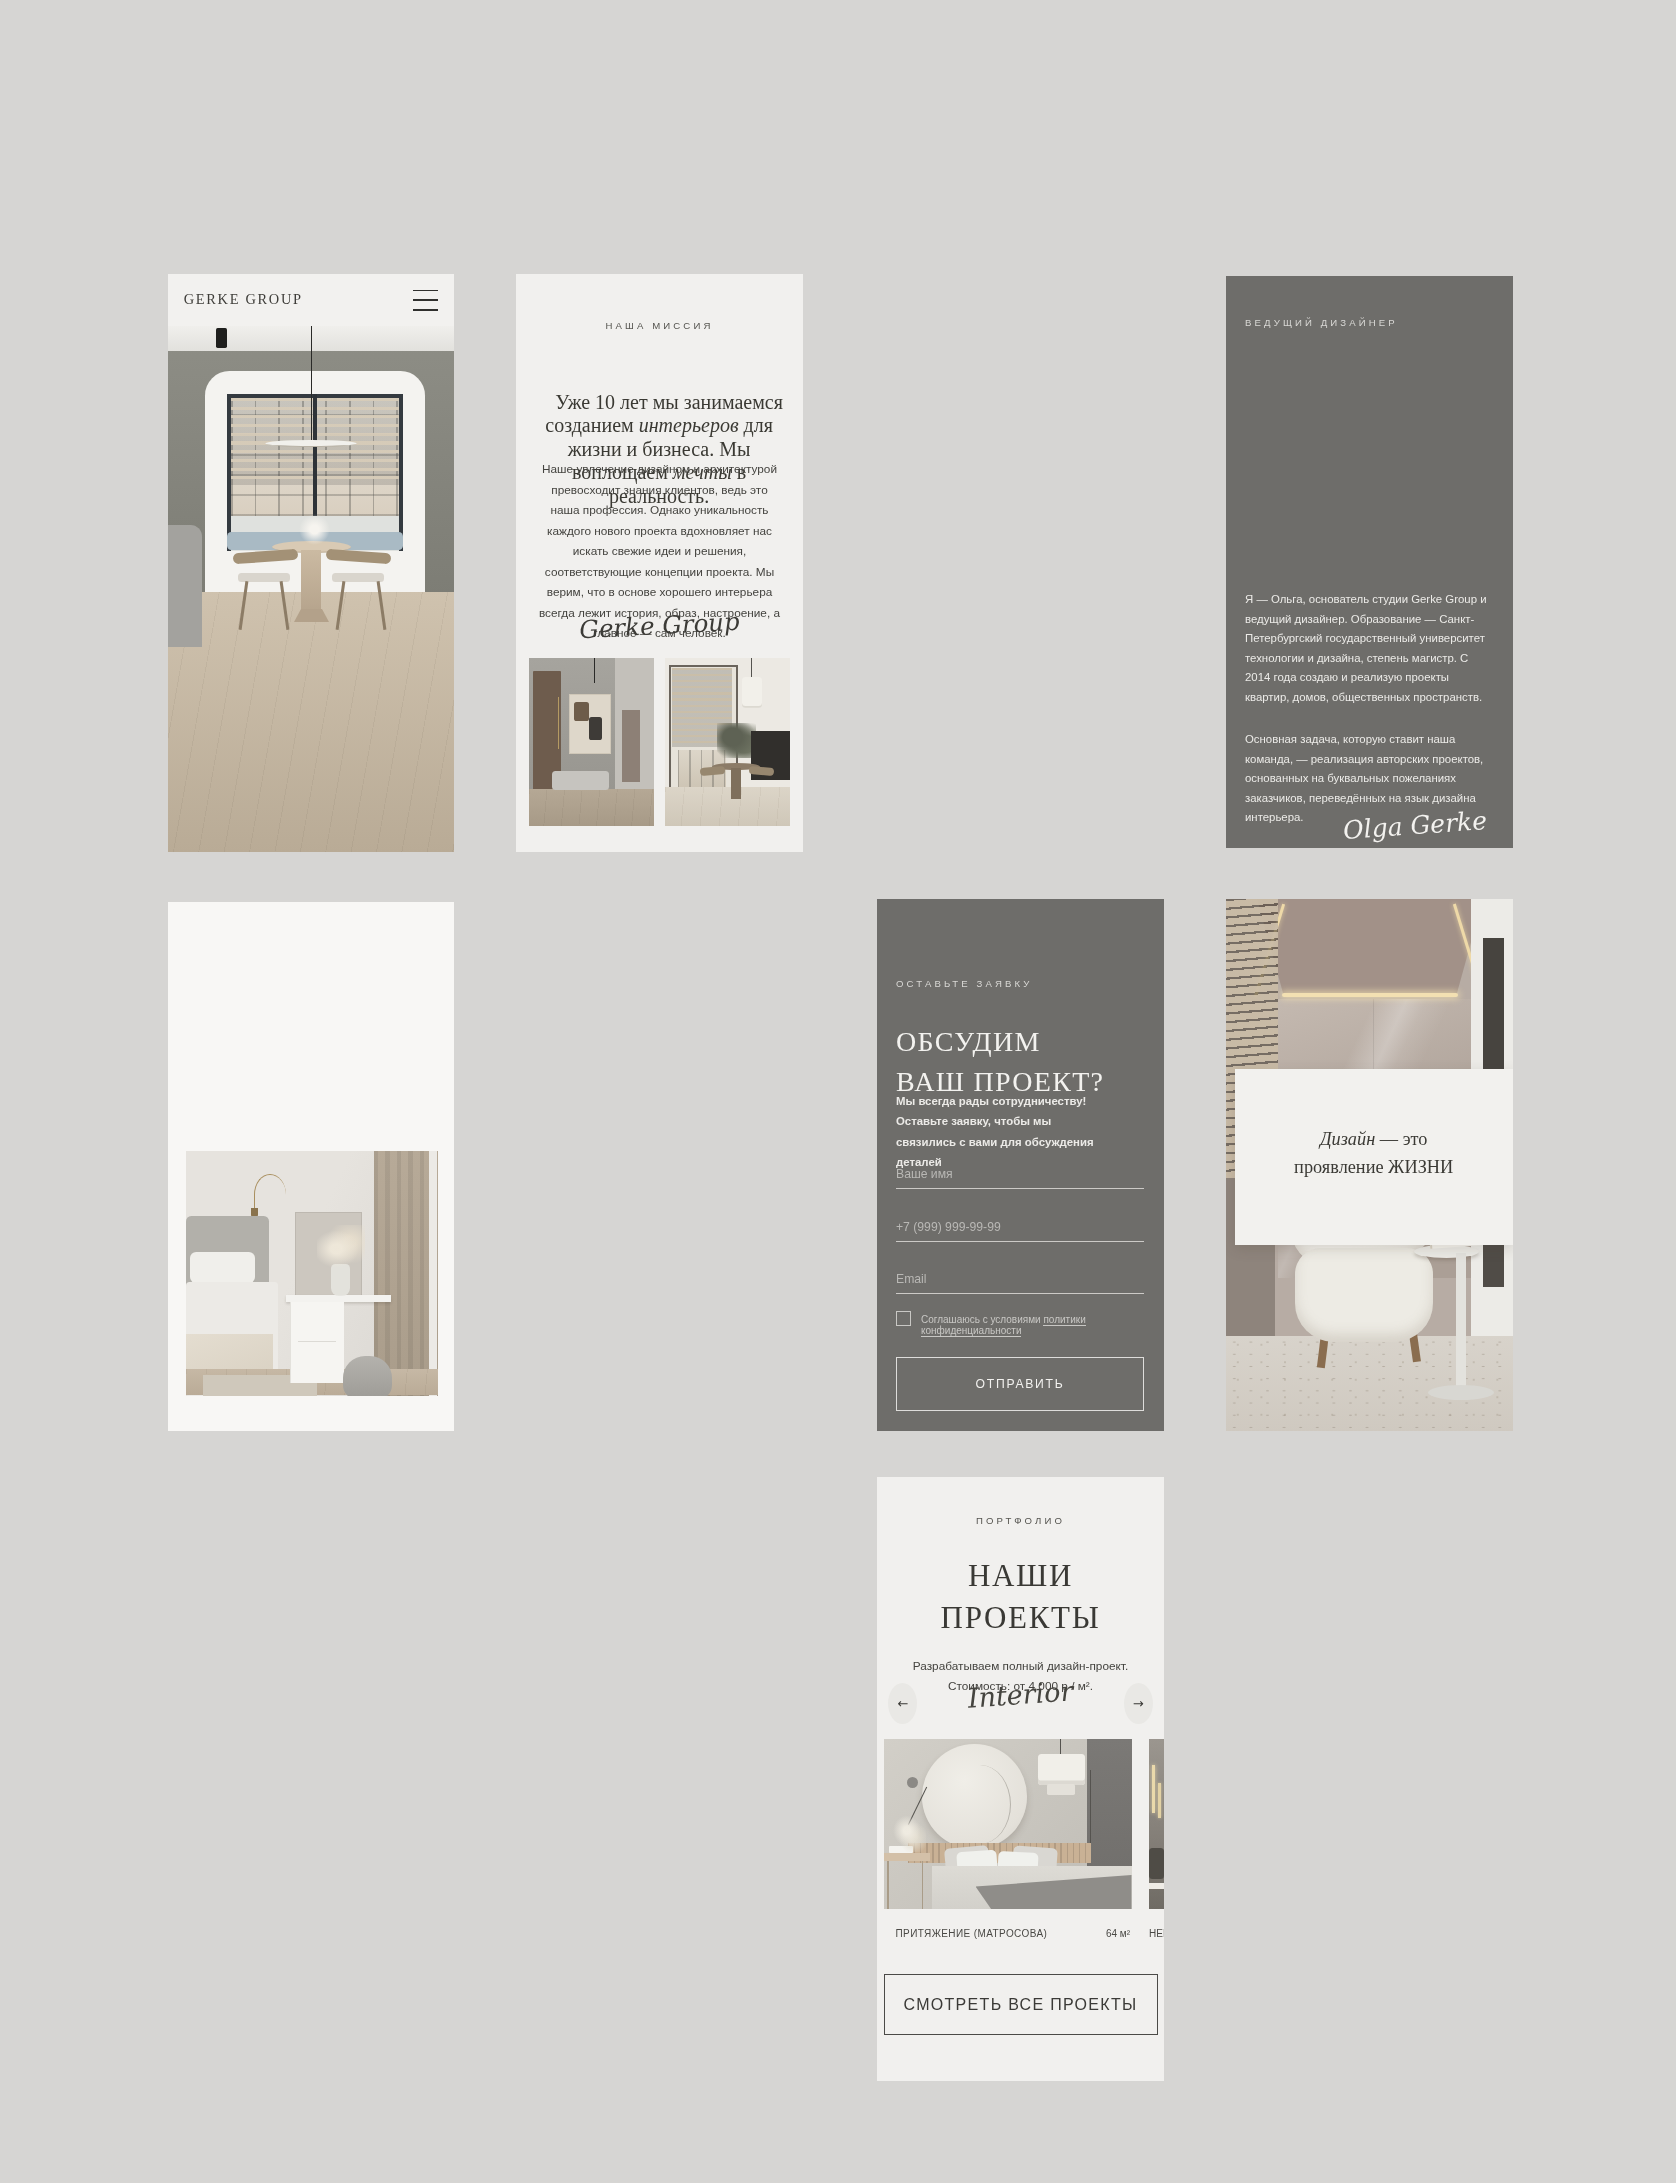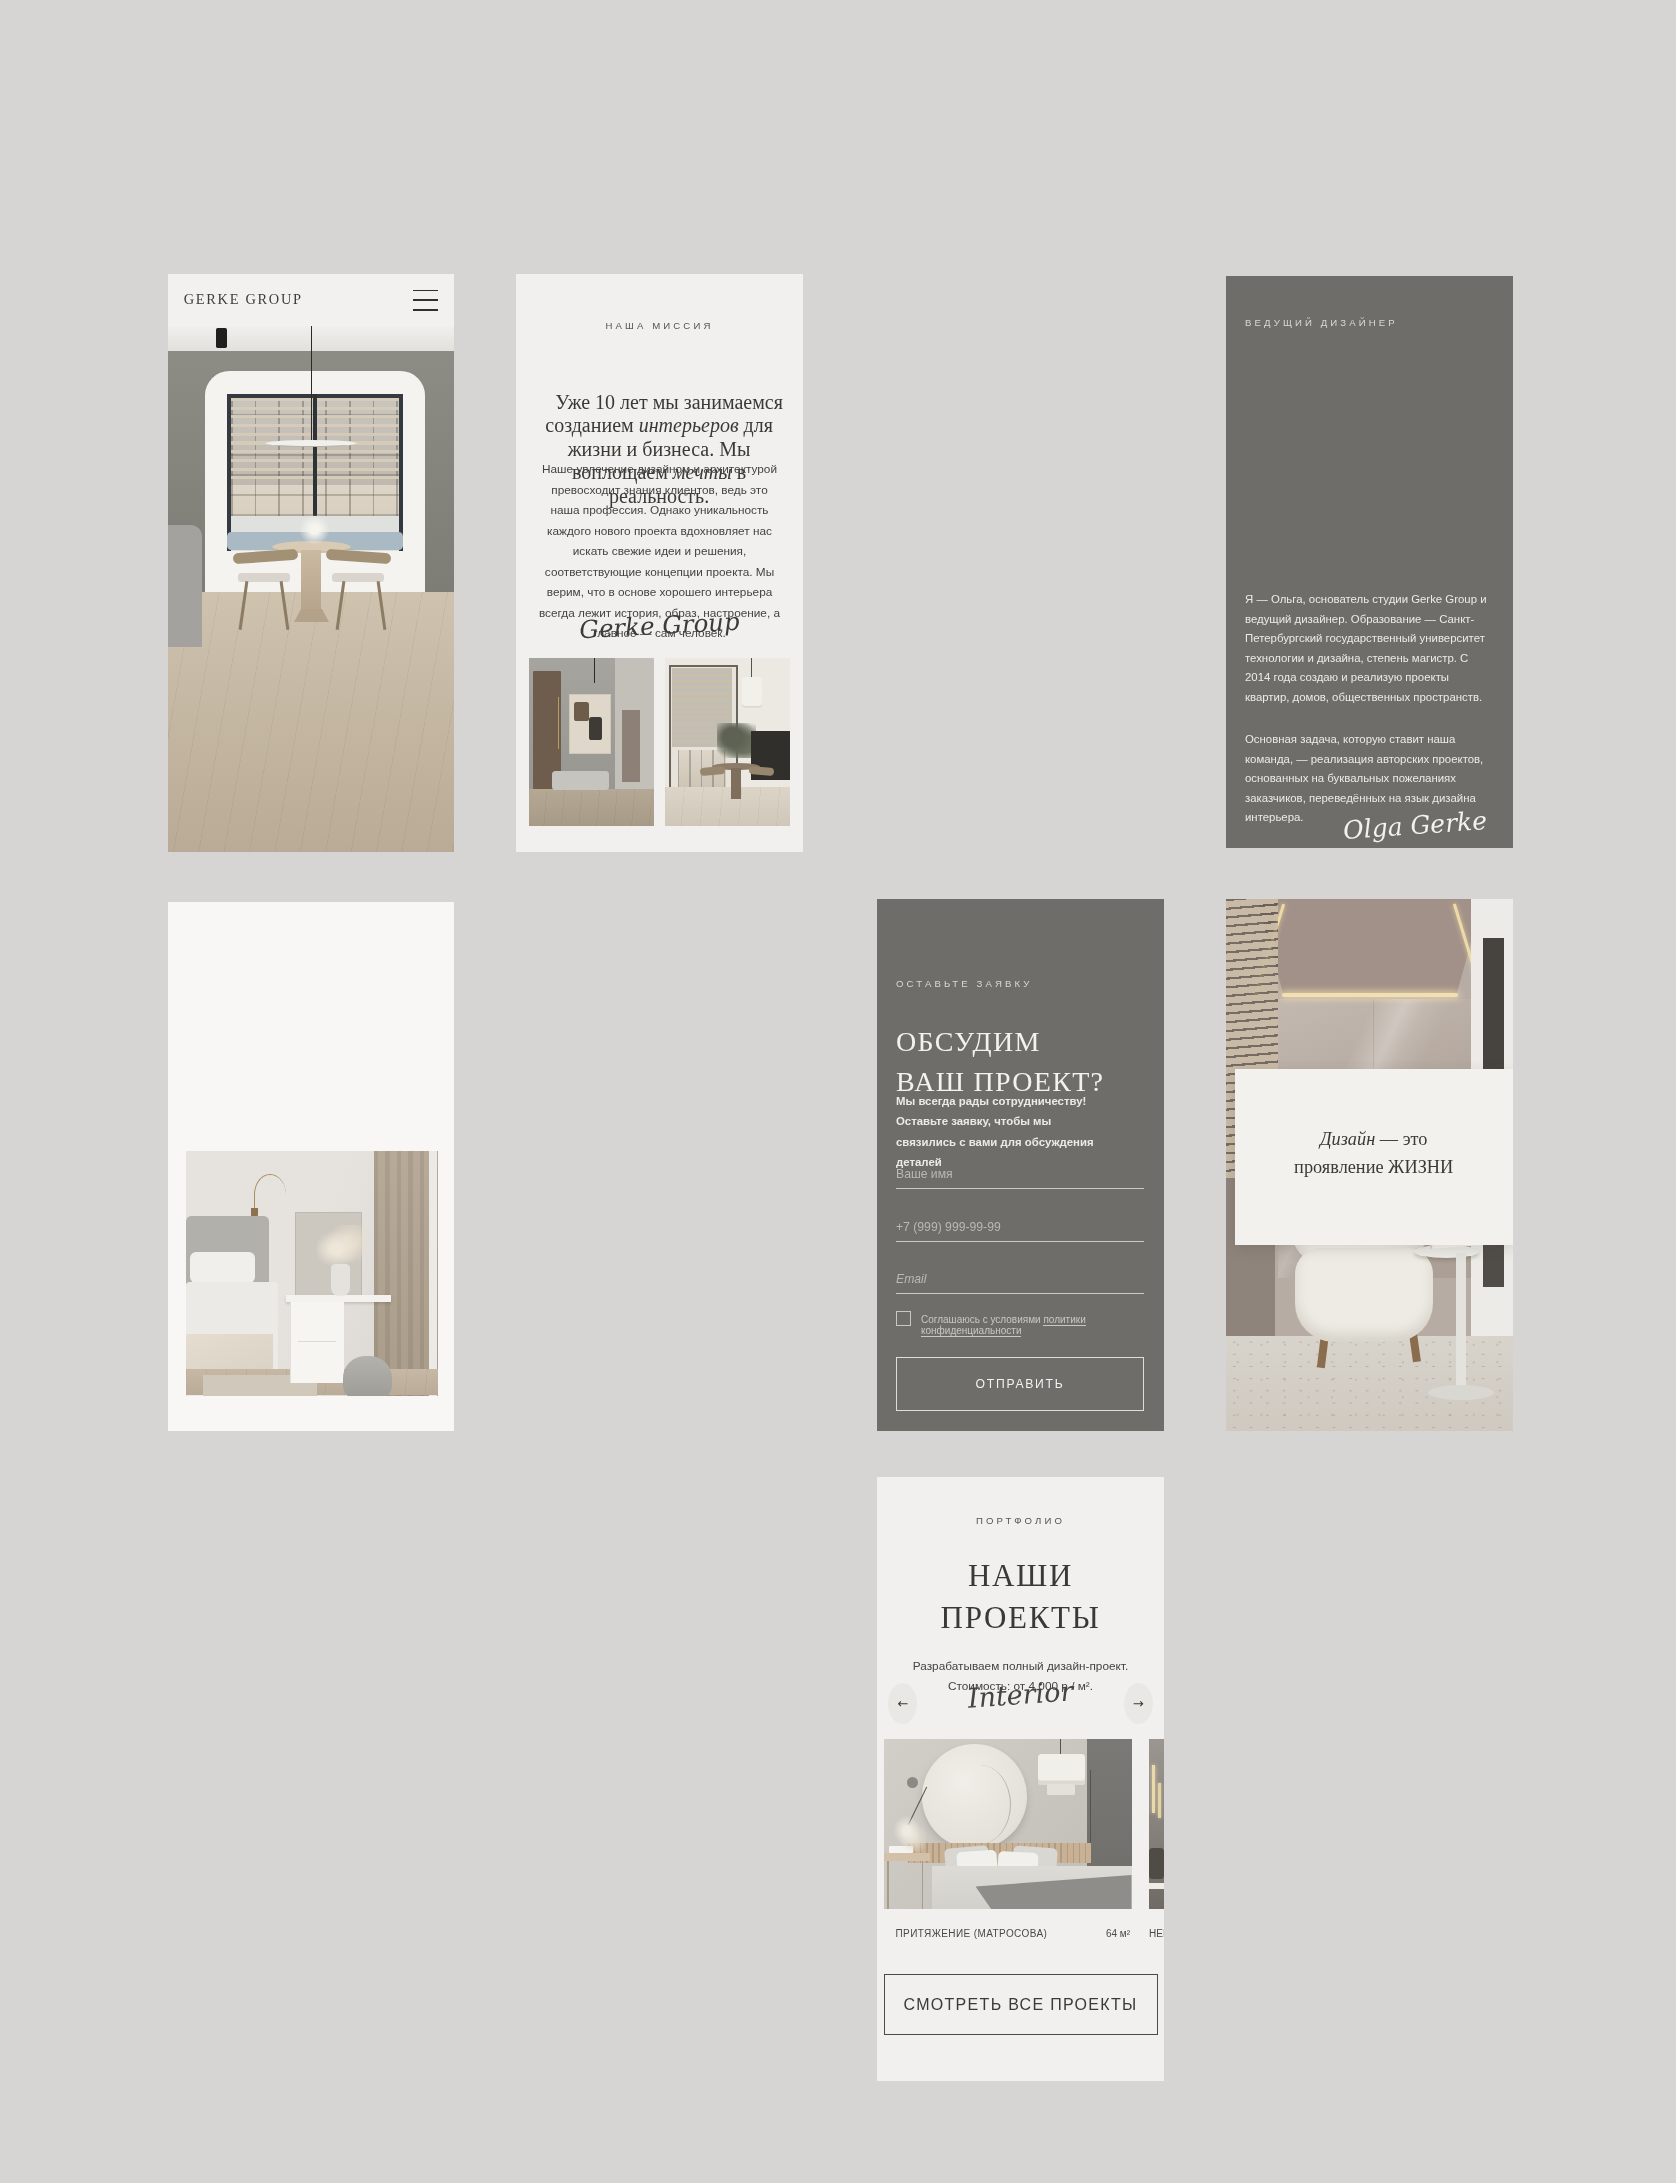--- a/index.html
+++ b/index.html
@@ -156,21 +156,21 @@
 
 <section class="screen s-dark" style="left:877px;top:899px;width:287px;height:532px;">
   <div class="abs label label-dark" style="left:19px;top:79px;">ОСТАВЬТЕ ЗАЯВКУ</div>
   <div class="abs serif" style="left:19px;top:123px;width:249px;font-size:28px;line-height:1.42;letter-spacing:1.3px;color:#f3f2ef;">
     <div>ОБСУДИМ</div>
     <div>ВАШ ПРОЕКТ?</div>
   </div>
   <div class="abs" style="left:19px;top:192px;width:210px;font-size:11.4px;line-height:1.78;color:rgba(242,241,238,.95);font-weight:bold;">Мы всегда рады сотрудничеству! Оставьте заявку, чтобы мы связились с вами для обсуждения деталей</div>
   <input class="f-input" style="left: 19px; top: 261px; width: 248px;" placeholder="Ваше имя">
   <input class="f-input" style="left: 19px; top: 314px; width: 248px;" placeholder="+7 (999) 999-99-99">
-  <input class="f-input" style="left: 19px; top: 366px; width: 248px; font-style: italic;" placeholder="Email">
+  <input class="f-input" style="left: 19px; top: 366px; width: 248px;" placeholder="Email">
   <input type="checkbox" class="chk" style="left: 19px; top: 412px;">
   <div class="abs" style="left:44px;top:415px;width:227px;font-size:10px;color:#c8c7c4;">
     <span>Соглашаюсь с условиями </span><span style="border-bottom:0.4px solid #c8c7c4;cursor:pointer;">политики конфиденциальности</span>
   </div>
   <button class="ghost-btn" style="left:19px;top:458px;width:248px;height:54px;border:0.9px solid rgba(242,241,238,.85);color:#f2f1ef;font-size:12.2px;letter-spacing:1.7px;">ОТПРАВИТЬ</button>
 </section>
 
 <section class="screen" style="left:1226px;top:899px;width:287px;height:532px;background:#b7aca4;">
   <div class="photo" style="left:0;top:0;width:287px;height:532px;">
     <i class="abs" style="left:52px;top:100px;width:193px;height:279px;background:linear-gradient(160deg,#c4b9b0,#ab9f96 60%);"></i>

